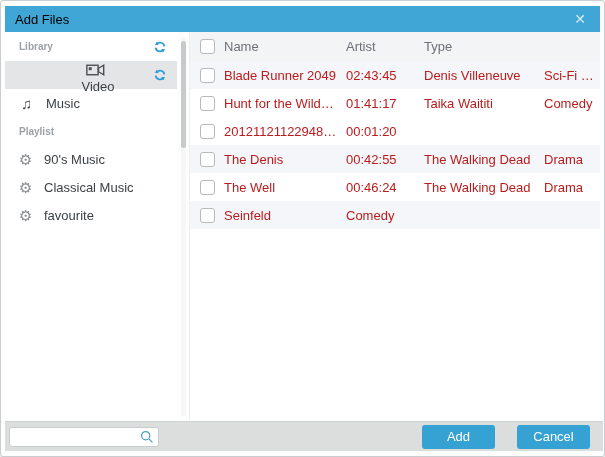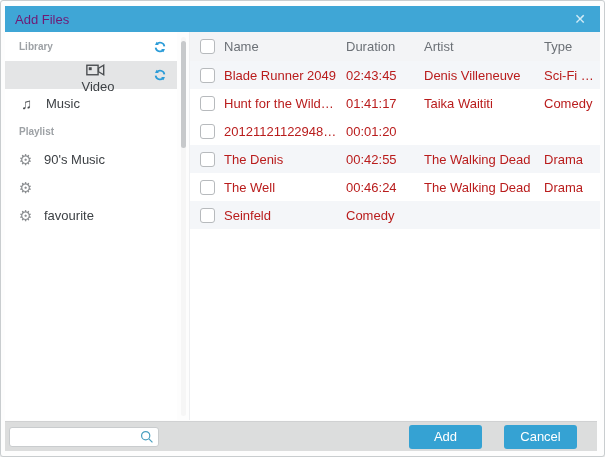--- a/index.html
+++ b/index.html
@@ -2,21 +2,21 @@
 <html><head>
 <meta charset="utf-8">
 <style>
   html,body{margin:0;padding:0;background:#fff;}
   body{font-family:"Liberation Sans","DejaVu Sans",sans-serif;-webkit-font-smoothing:antialiased;}
   .dialog{position:relative;width:603px;height:455px;background:#fdfdfd;border:1px solid #c9cdcf;
           border-radius:3px;overflow:hidden;box-shadow:0 2px 4px rgba(0,0,0,.15);}
   
   .titlebar{position:absolute;top:5px;left:4px;right:4px;height:26px;background:#3fa6d6;
             display:flex;align-items:center;justify-content:space-between;padding:0 10px;box-sizing:border-box;}
-  .title{color:#701a75;font-size:13px;}
+  .title{color:#000000;font-size:13px;}
   .close{color:#d2ebf6;font-size:14px;cursor:pointer;line-height:1;padding:2px 4px;}
   
   .sidebar{position:absolute;left:4px;top:31px;width:172px;bottom:36px;background:#fff;}
   .side-label{position:relative;height:29px;display:flex;align-items:center;padding-left:14px;
               color:#9da1a5;font-size:10px;font-weight:bold;}
   .side-label.playlist{height:28px;}
   .side-item{position:relative;height:28px;display:flex;align-items:center;padding-left:14px;
              font-size:13px;color:#3d4145;cursor:default;}
   .side-item.selected{background:#e4e5e6;flex-direction:column;}
   .icon-box{width:20px;height:18px;display:flex;align-items:center;justify-content:flex-start;margin-right:5px;flex:none;}
@@ -30,22 +30,22 @@
   .table{position:absolute;left:188px;top:31px;right:4px;bottom:36px;background:#fff;border-left:1px solid #eeeff1;}
   .t-head{display:grid;grid-template-columns:34px 122px 78px 120px 1fr;align-items:center;height:29px;
           background:#f3f4f6;color:#6b7076;font-size:13px;}
   .t-row{display:grid;grid-template-columns:34px 122px 78px 120px 1fr;align-items:center;height:28px;
          font-size:13px;color:#b91c1c;background:#fff;}
   .t-row.shaded{background:#f4f6f9;}
   .cell{overflow:hidden;white-space:nowrap;text-overflow:ellipsis;padding-right:6px;}
   .cb-cell{display:flex;justify-content:center;align-items:center;}
   .checkbox{width:13px;height:13px;border:1px solid #b7babd;border-radius:3px;background:#fff;cursor:pointer;}
   
-  .footer{position:absolute;left:4px;right:7px;bottom:5px;height:30px;background:#dcdddd;border-top:1px solid #d0d1d2;
-          display:flex;align-items:center;justify-content:space-between;padding:0 20px 0 4px;box-sizing:border-box;}
+  .footer{position:absolute;left:4px;right:1px;bottom:5px;height:30px;background:#dcdddd;border-top:1px solid #d0d1d2;
+          display:flex;align-items:center;justify-content:space-between;padding:0 13px 0 4px;box-sizing:border-box;}
   .search-wrap{position:relative;width:150px;height:20px;}
   .search-input{width:100%;height:100%;box-sizing:border-box;border:1px solid #c9ccce;border-radius:3px;
                 background:#fff;padding:0 22px 0 6px;font-size:12px;color:#444;outline:none;}
   .search-icon{position:absolute;right:5px;top:3px;width:14px;height:14px;}
   .btns{display:flex;gap:22px;}
   .btn{min-width:73px;height:24px;border:none;border-radius:3px;background:#35a2d3;color:#fff;
        font-size:13px;font-family:inherit;cursor:pointer;display:flex;align-items:center;justify-content:center;}
 </style>
 </head>
 <body>
@@ -104,41 +104,41 @@
         <div class="side-item">
     <span class="icon-box">
             <span class="gear">⚙</span>
           </span>
     <span>90's Music</span>
   </div>
         <div class="side-item">
     <span class="icon-box">
             <span class="gear">⚙</span>
           </span>
+    <span>Classical Music</span>
   </div>
         <div class="side-item">
     <span class="icon-box">
             <span class="gear">⚙</span>
           </span>
     <span>favourite</span>
   </div>
       </div>
   </div>
 
   <div class="vscroll-track">
     <div class="vscroll-thumb"></div>
   </div>
 
   <div class="table">
     <div class="t-head">
       <span class="cb-cell">
           <span class="checkbox"></span>
         </span>
       <span class="cell">Name</span>
-      <span class="cell">Duration</span>
       <span class="cell">Artist</span>
       <span class="cell">Type</span>
     </div>
     <div id="table-body">
         <div class="t-row shaded">
     <span class="cb-cell">
             <span class="checkbox"></span>
           </span>
     <span class="cell">Blade Runner 2049</span>
     <span class="cell">02:43:45</span>

